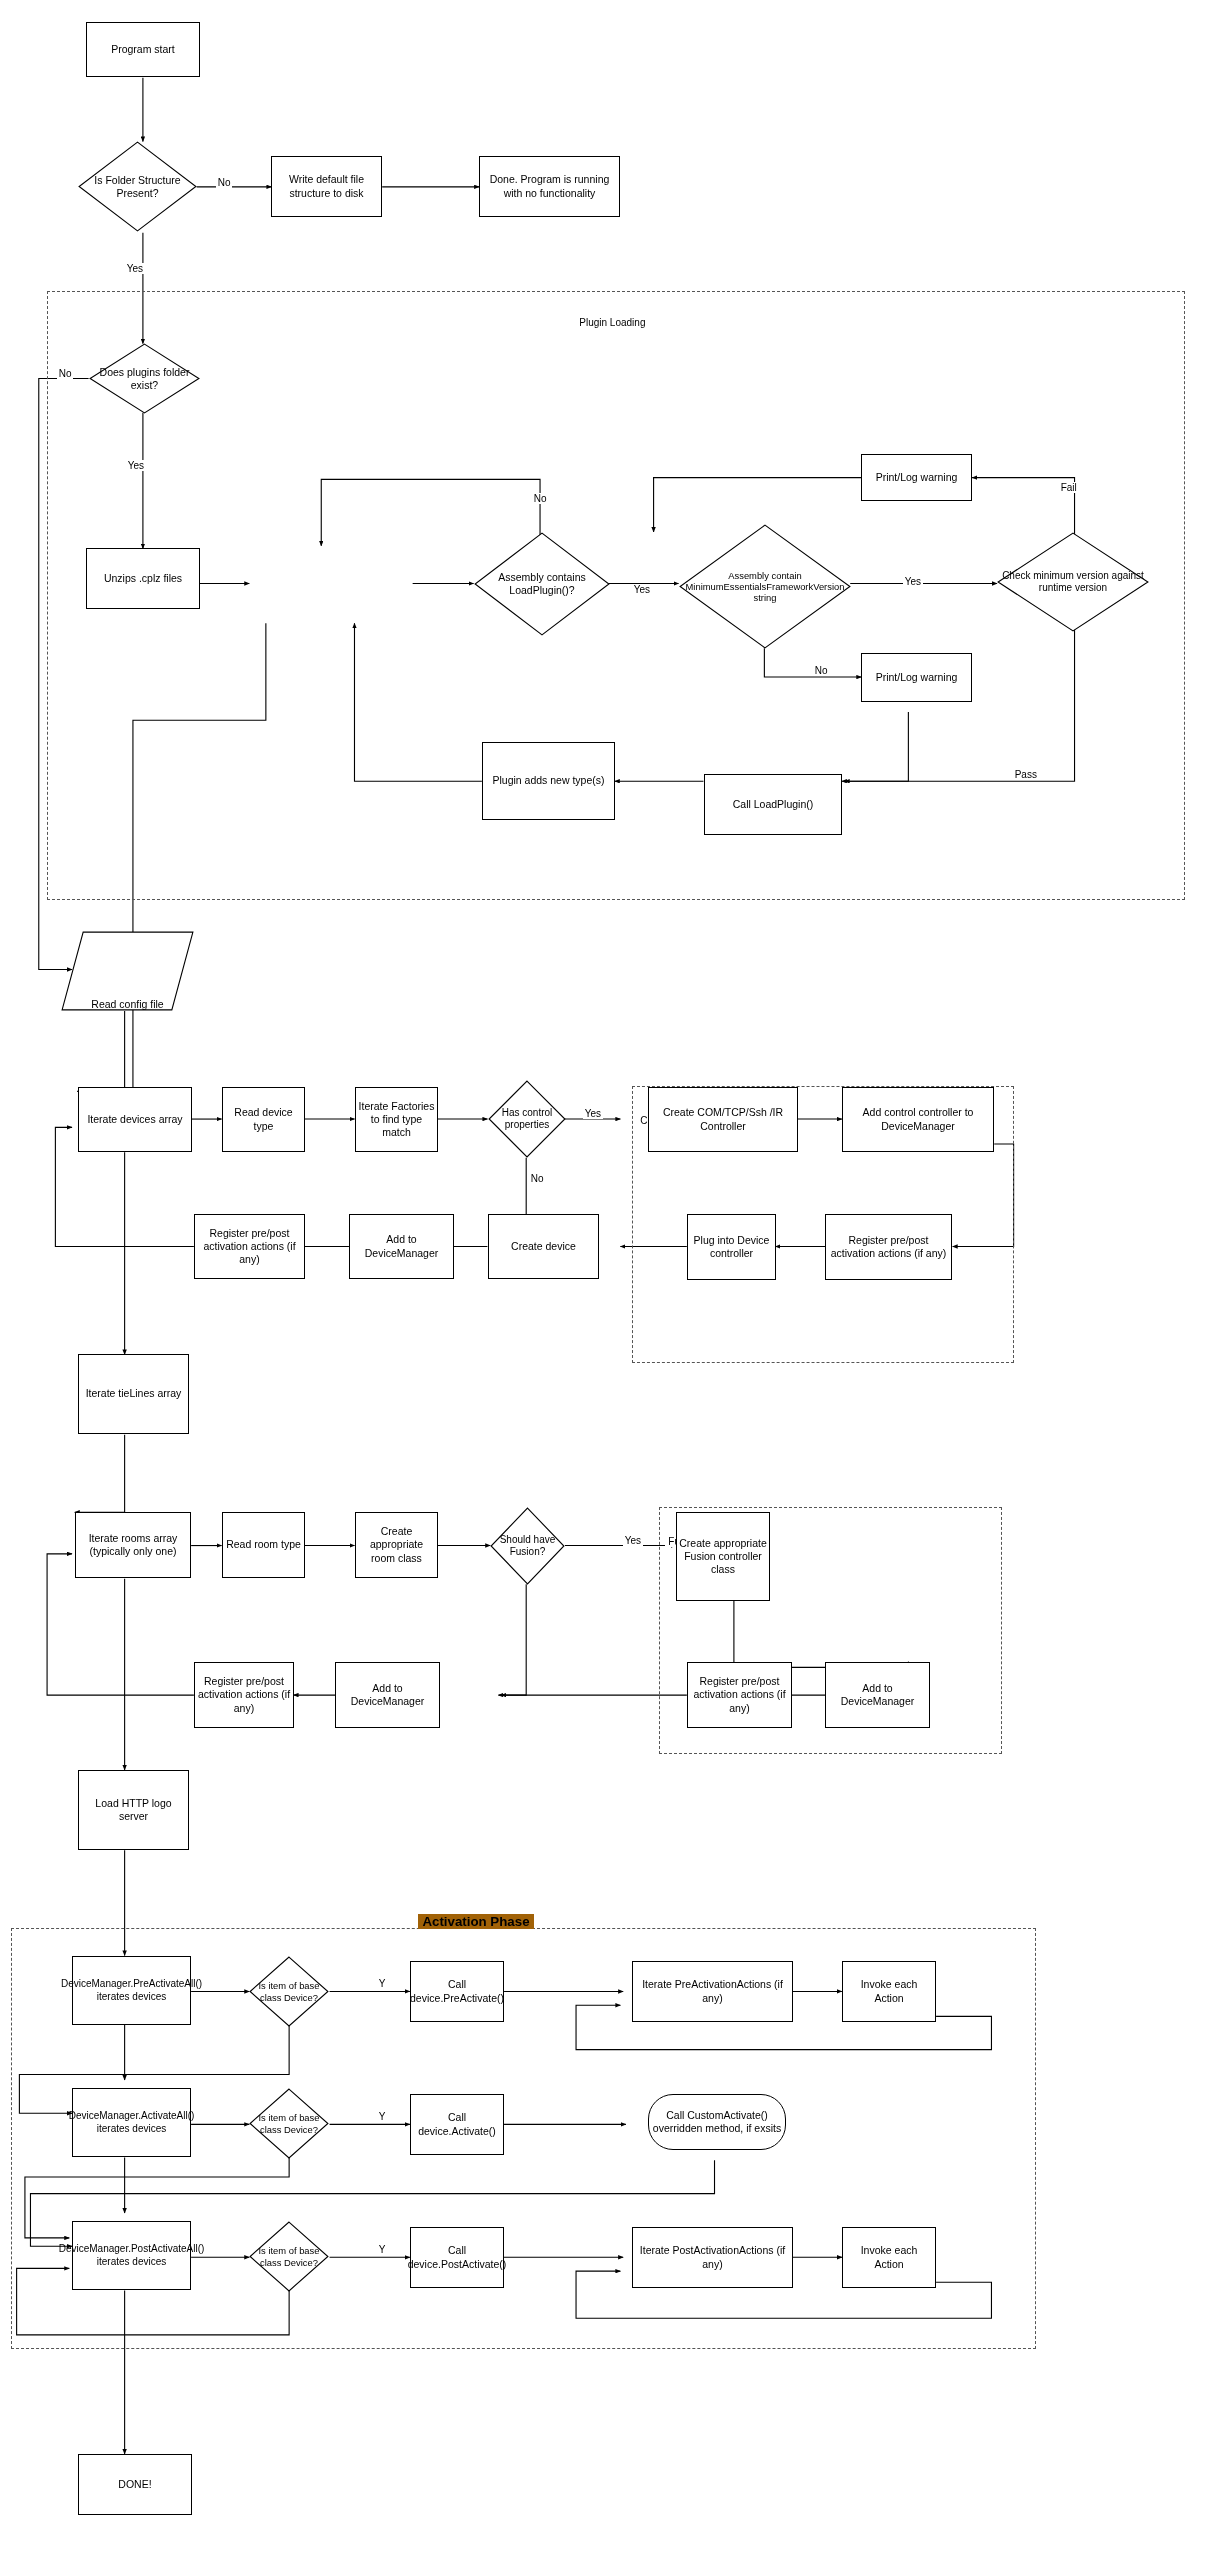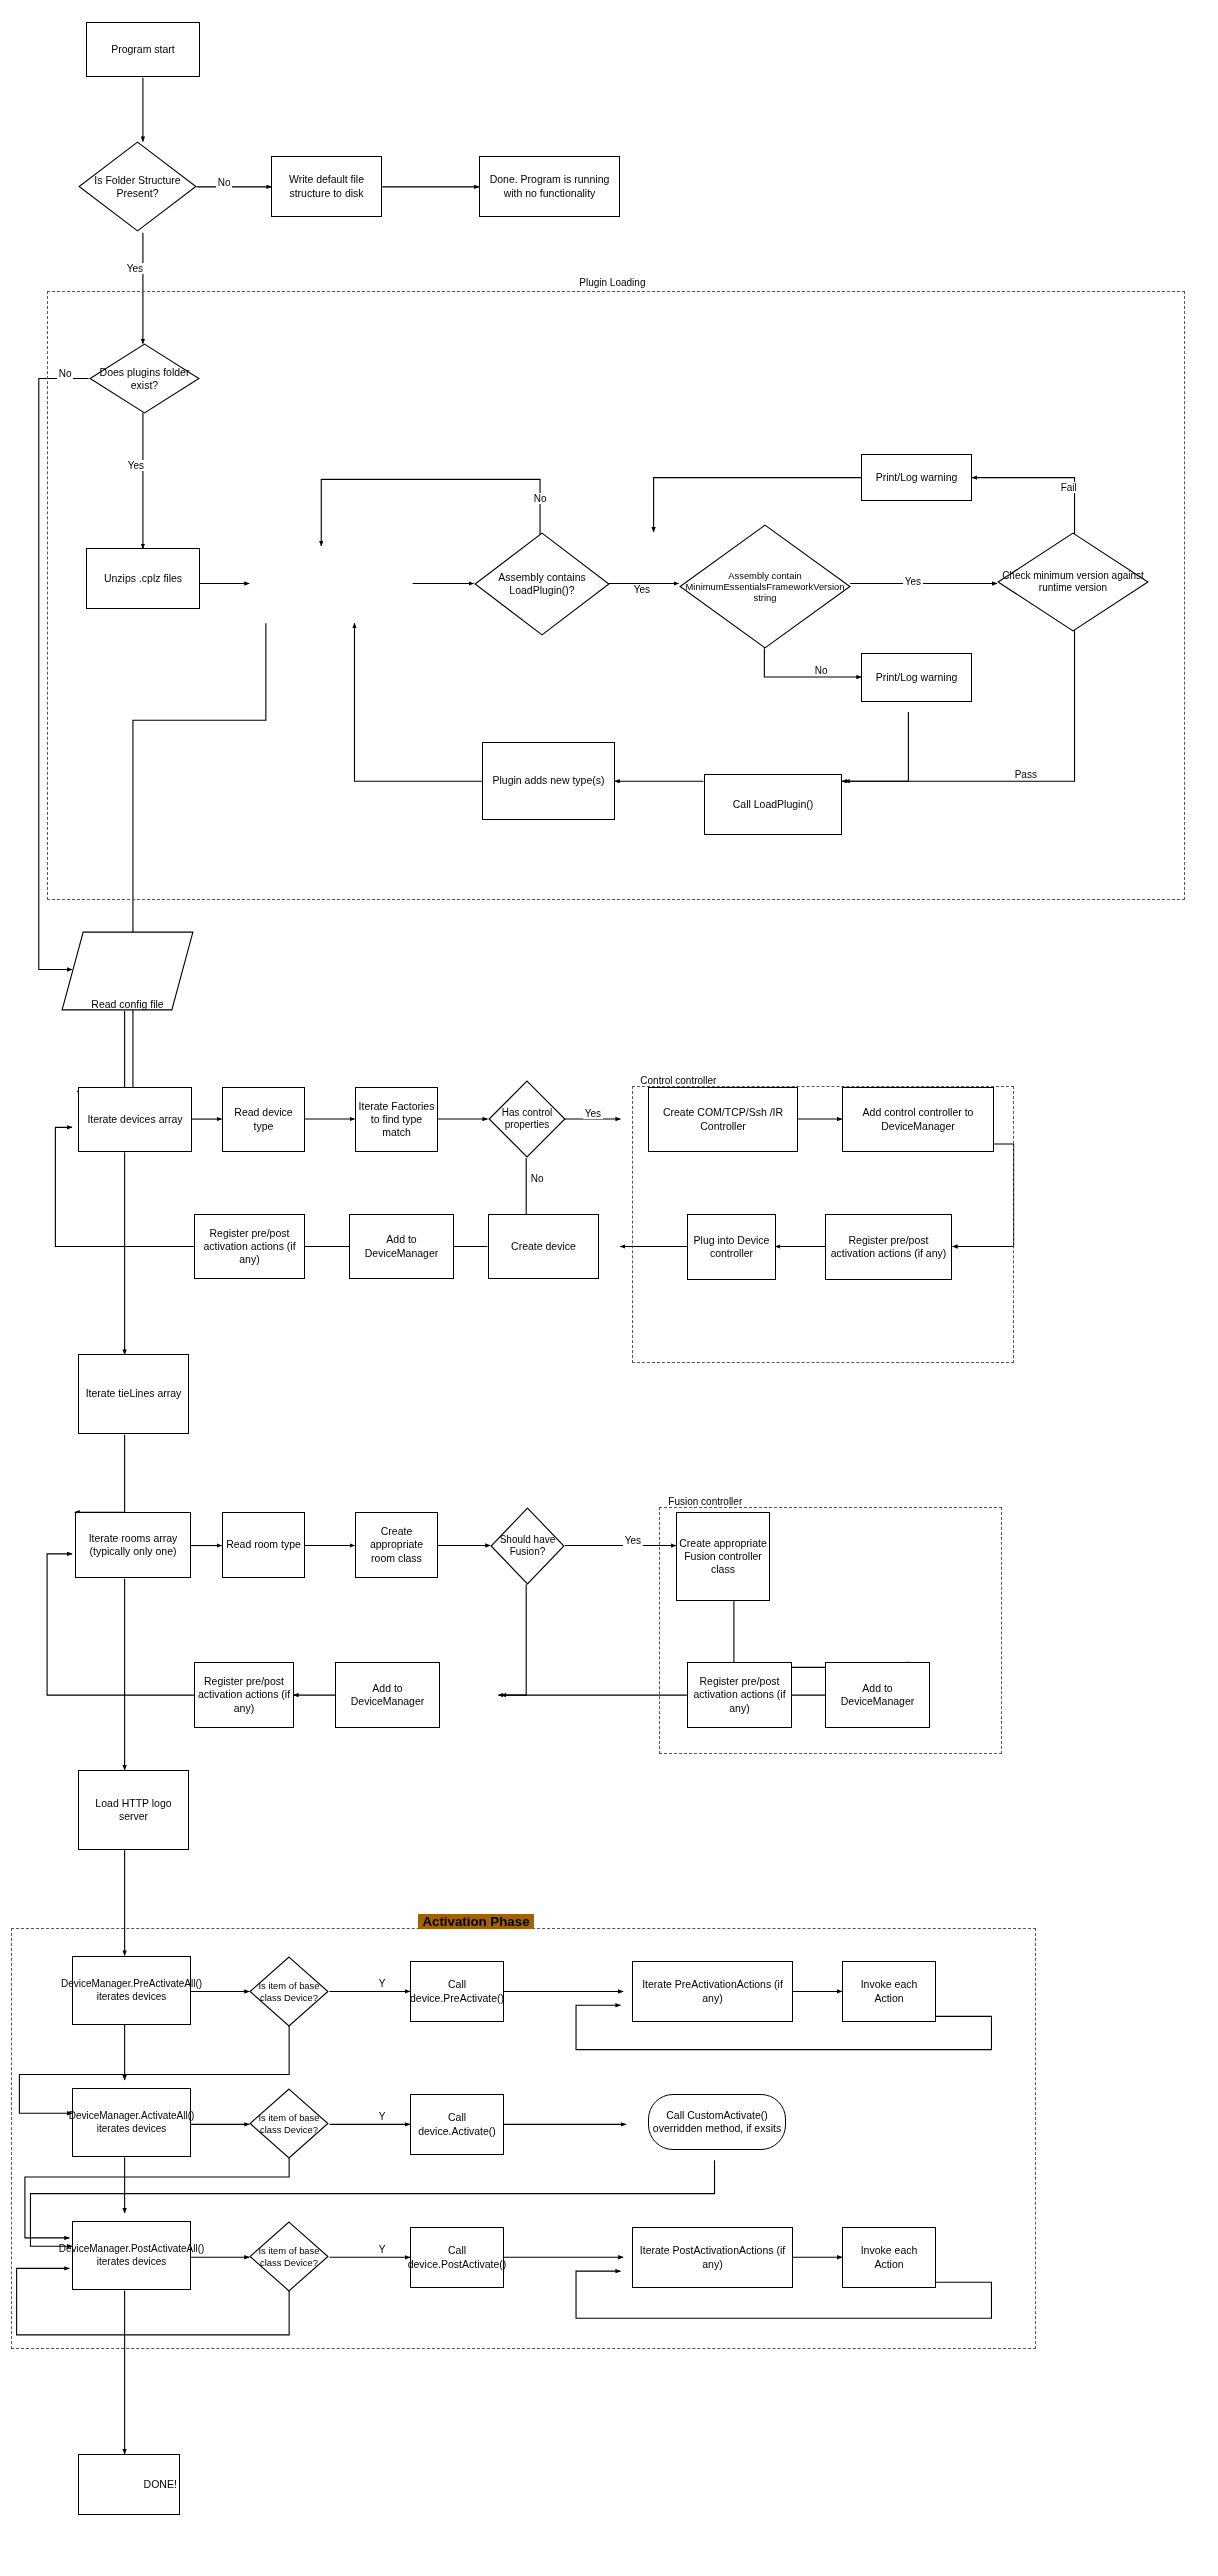--- a/index.html
+++ b/index.html
@@ -85,20 +85,21 @@
     border: 0.8px dashed #555555;
     background: transparent;
   }
   .grouplabel {
     position: absolute;
     font-size: 10px;
     color: #000000;
     background: #ffffff;
     padding: 0 3.3px;
     white-space: nowrap;
+    margin-top: 40px;
   }
   .phaselabel {
     position: absolute;
     font-size: 13.3px;
     font-weight: bold;
     color: #000000;
     background: #a16207;
     padding: 0 4.4px;
     white-space: nowrap;
   }
@@ -497,21 +498,21 @@
   </div>
 
   <div class="node" style="left:632px; top:2227px; width:161px; height:61px;">
     <span>Iterate PostActivationActions (if any)</span>
   </div>
 
   <div class="node" style="left:842px; top:2227px; width:94px; height:61px;">
     <span>Invoke each Action</span>
   </div>
 
-  <div class="node" style="left:78px; top:2454px; width:102px; height:61px;justify-content:flex-end;">
+  <div class="node" style="left:78px; top:2454px; width:114px; height:61px;">
     <span>DONE!</span>
   </div>
 
   <div class="edgelabel" style="left:216px; top:177px;">No</div>
   <div class="edgelabel" style="left:125px; top:263px;">Yes</div>
   <div class="edgelabel" style="left:57px; top:368px;">No</div>
   <div class="edgelabel" style="left:126px; top:460px;">Yes</div>
   <div class="edgelabel" style="left:532px; top:493px;">No</div>
   <div class="edgelabel" style="left:632px; top:584px;">Yes</div>
   <div class="edgelabel" style="left:903px; top:576px;">Yes</div>

